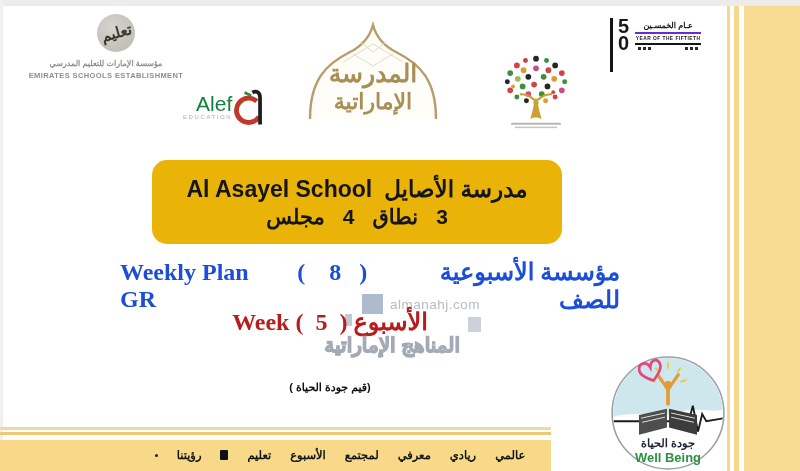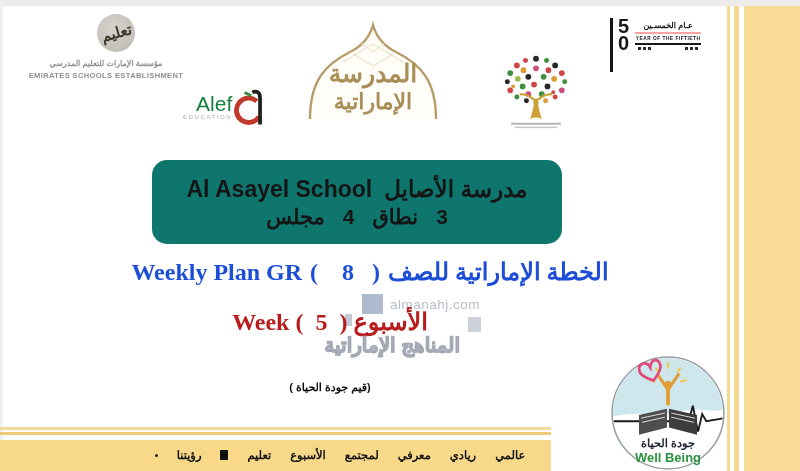--- a/index.html
+++ b/index.html
@@ -34,29 +34,29 @@
 
   
   .tree{left:494px;top:52px;width:84px;height:88px;}
 
   
   .fifty{left:610px;top:18px;width:98px;height:58px;display:flex;}
   .fifty-bar{width:3px;height:54px;background:#161616;margin-right:5px;}
   .fifty-digits{font-weight:700;font-size:20px;line-height:17px;color:#161616;margin-right:6px;
                 font-family:"Liberation Sans",sans-serif;}
   .fifty-col{width:66px;padding-top:3px;}
-  .fifty-ar{font-size:8px;font-weight:700;color:#161616;border-bottom:2px solid #fca5a5;padding-bottom:2px;text-align:center;}
+  .fifty-ar{font-size:8px;font-weight:700;color:#161616;border-bottom:2px solid #6d28d9;padding-bottom:2px;text-align:center;}
   .fifty-en{font-size:4.8px;font-weight:700;letter-spacing:.5px;color:#161616;border-bottom:2px solid #161616;
             padding:2px 0;text-align:center;}
   .fifty-marks{display:flex;justify-content:space-between;padding:2px 3px 0 3px;}
   .fifty-marks i{display:flex;gap:2px;}
   .fifty-marks b{width:3px;height:3px;background:#2a2a2a;display:block;}
 
   
-  .titlebox{left:152px;top:160px;width:410px;height:84px;background:#0f766e;border-radius:15px;
+  .titlebox{left:152px;top:160px;width:410px;height:84px;background:#eab308;border-radius:15px;
             display:flex;flex-direction:column;align-items:center;justify-content:center;gap:2px;}
   .t-line1{display:flex;gap:12px;align-items:baseline;font-weight:700;font-size:23px;color:#151515;}
   .t-line2{display:flex;gap:18px;align-items:baseline;font-weight:700;font-size:21px;color:#151515;}
 
   
   .serifb{font-family:"Liberation Serif",serif;font-weight:700;}
   .planline{left:120px;top:258px;width:500px;display:flex;justify-content:center;align-items:baseline;gap:8px;
             font-size:24px;color:#1d4ed8;}
   .weekline{left:190px;top:308px;width:280px;display:flex;justify-content:center;align-items:baseline;gap:6px;
             font-size:24px;color:#b91c1c;}
@@ -200,21 +200,21 @@
       <span dir="rtl">مجلس</span>
       <span>4</span>
       <span dir="rtl">نطاق</span>
       <span>3</span>
     </div>
   </div>
 
   <div class="abs planline serifb">
     <span>Weekly Plan GR</span>
     <span class="ws-pre" dir="ltr">(    8   )</span>
-    <span dir="rtl">الخطة الإماراتية للصف</span>
+    <span dir="rtl">مؤسسة الأسبوعية للصف</span>
   </div>
 
   <div class="abs wm-cursor"></div>
   <div class="abs wm-cursor2"></div>
   <div class="abs wm-site">almanahj.com</div>
 
   <div class="abs weekline serifb">
     <span>Week</span>
     <span class="ws-pre" dir="ltr">(  5  )</span>
     <span dir="rtl">الأسبوع</span>

